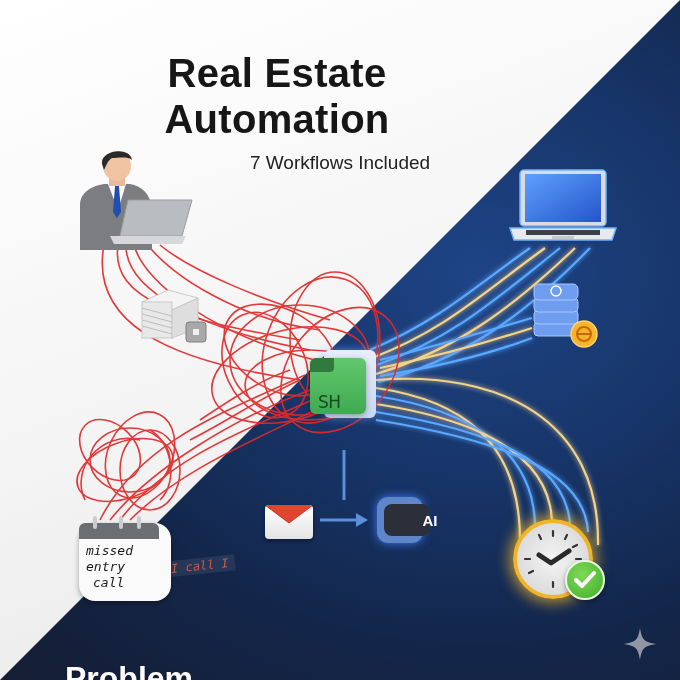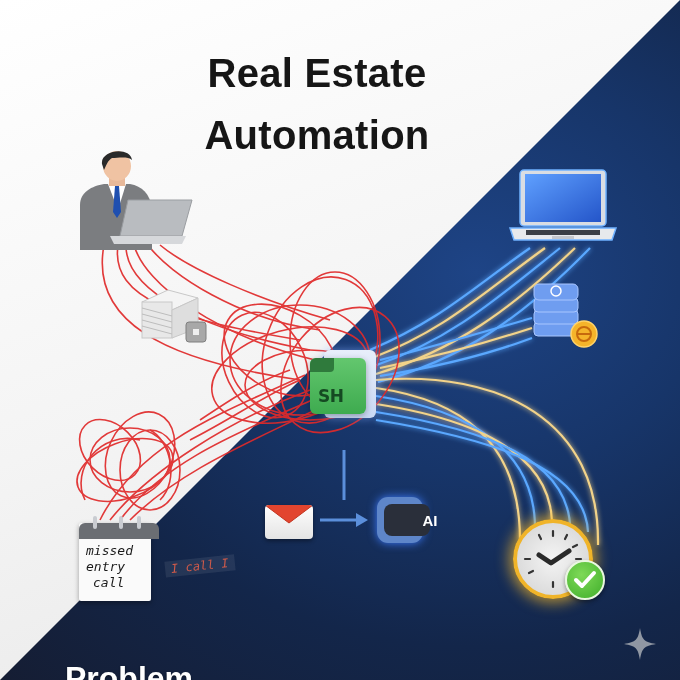--- a/index.html
+++ b/index.html
@@ -11,24 +11,24 @@
     }
     .dark-half {
       position: absolute; inset: 0;
       background: radial-gradient(ellipse at 70% 40%, #1e4486 0%, #173569 35%, #13264a 65%, #151d33 100%);
       clip-path: polygon(680px 0, 680px 680px, 0 680px);
     }
     svg.wires { position: absolute; left: 0; top: 0; width: 680px; height: 680px; }
     .title {
       position: absolute; left: 0; width: 554px; text-align: center;
       font-family: "Liberation Sans", sans-serif; font-weight: 700; color: #161616;
-      font-size: 40px; line-height: 46px; letter-spacing: 0.3px; margin-left: 40px;
+      font-size: 40px; line-height: 46px; letter-spacing: 0.3px;
     }
     .title.l1 { top: 50px; }
-    .title.l2 { top: 112px; }
+    .title.l2 { top: 96px; }
     .subtitle {
       position: absolute; top: 152px; left: 0; width: 680px; text-align: center;
       font-family: "Liberation Sans", sans-serif; font-size: 19px; color: #222;
     }
     .label {
       position: absolute; font-family: "Liberation Sans", sans-serif; font-weight: 700;
       color: #fff; font-size: 32px; top: 660px;
       text-shadow: 0 1px 2px rgba(0,0,0,0.5);
       text-align: center;
     }
@@ -53,21 +53,21 @@
     .sheet-front {
       position: absolute; left: 0; top: 8px; width: 56px; height: 56px; border-radius: 6px;
       background: linear-gradient(180deg, #63c76e, #3eab4f);
       box-shadow: 0 2px 6px rgba(0,0,0,0.3);
     }
     .sheet-tab {
       position: absolute; left: 0; top: 0; width: 24px; height: 14px;
       background: #2f7a3c; border-radius: 6px 0 4px 0;
     }
     .sheet-text {
-      position: absolute; left: 8px; top: 28px; font-size: 17px; font-weight: 700;
+      position: absolute; left: 8px; top: 34px; font-size: 17px; font-weight: 400;
       color: #154a22; font-family: "DejaVu Sans", sans-serif; letter-spacing: -0.5px;
     }
 
     
     .email {
       left: 265px; top: 505px; width: 48px; height: 34px; border-radius: 4px;
       background: linear-gradient(180deg, #ffffff, #e4e4e4);
       box-shadow: 0 2px 4px rgba(0,0,0,0.4); overflow: hidden;
     }
     .ai-chip {
@@ -95,22 +95,22 @@
       box-shadow: 0 0 14px 4px rgba(255,190,40,0.65);
     }
     .check {
       left: 565px; top: 560px; width: 40px; height: 40px; border-radius: 50%;
       background: radial-gradient(circle at 40% 35%, #7ed957, #3fae2a);
       border: 2px solid #e9f7e0; box-shadow: 0 2px 4px rgba(0,0,0,0.4);
     }
 
     
     .calendar {
-      left: 79px; top: 523px; width: 72px; height: 78px;
-      background: #fafafa; border-radius: 2px; box-shadow: 0 2px 5px rgba(0,0,0,0.35); text-decoration: underline;
+      left: 79px; top: 523px; width: 92px; height: 78px;
+      background: #fafafa; border-radius: 16px; box-shadow: 0 2px 5px rgba(0,0,0,0.35); text-decoration: underline;
     }
     .calendar-top {
       position: absolute; left: 0; top: 0; width: 80px; height: 16px; background: #6b6e73;
       border-radius: 6px 6px 0 0;
     }
     .ring { position: absolute; top: -7px; width: 4px; height: 13px; background: #c9ccd1; border-radius: 2px; }
     .cal-line {
       position: absolute; left: 7px; font-family: "DejaVu Sans Mono", monospace;
       font-size: 13px; color: #1a1a1a; line-height: 16px; font-style: italic;
     }
@@ -187,20 +187,21 @@
 
     <g stroke="#5b8fdb" stroke-width="3" fill="none">
       <line x1="344" y1="450" x2="344" y2="500"></line>
       <line x1="320" y1="520" x2="362" y2="520"></line>
       <path d="M356 513 L 368 520 L 356 527 Z" fill="#5b8fdb" stroke="none"></path>
     </g>
   </svg>
 
   <div class="title l1">Real Estate</div>
   <div class="title l2">Automation</div>
+  <div class="subtitle">7 Workflows Included</div>
 
   <svg class="abs person" viewBox="0 0 130 100">
     <path d="M8 55 C 8 42, 20 36, 32 34 L 58 34 C 70 36, 78 44, 80 58 L 80 100 L 8 100 Z" fill="#7b7d80"></path>
     <path d="M36 34 L 46 60 L 54 34 Z" fill="#ffffff"></path>
     <path d="M43 36 L 47 36 L 49 62 L 45 68 L 41 62 Z" fill="#1e4fb0"></path>
     <rect x="37" y="22" width="16" height="14" fill="#e8b99a"></rect>
     <ellipse cx="45" cy="16" rx="14" ry="15" fill="#f0c3a3"></ellipse>
     <path d="M30 14 C 28 0, 58 -4, 60 10 C 56 6, 46 8, 40 8 C 36 10, 34 16, 32 20 Z" fill="#2a2a2a"></path>
   </svg>
   <svg class="abs laptop-gray" viewBox="0 0 84 46">

